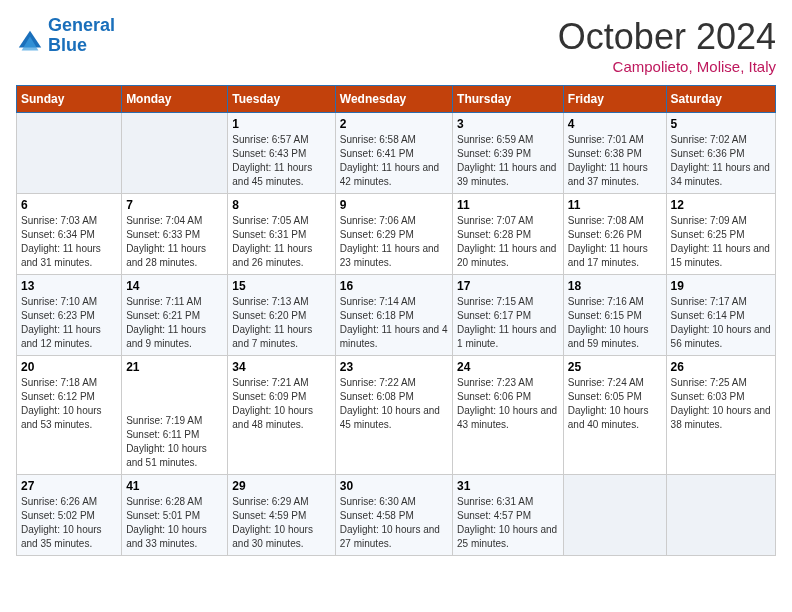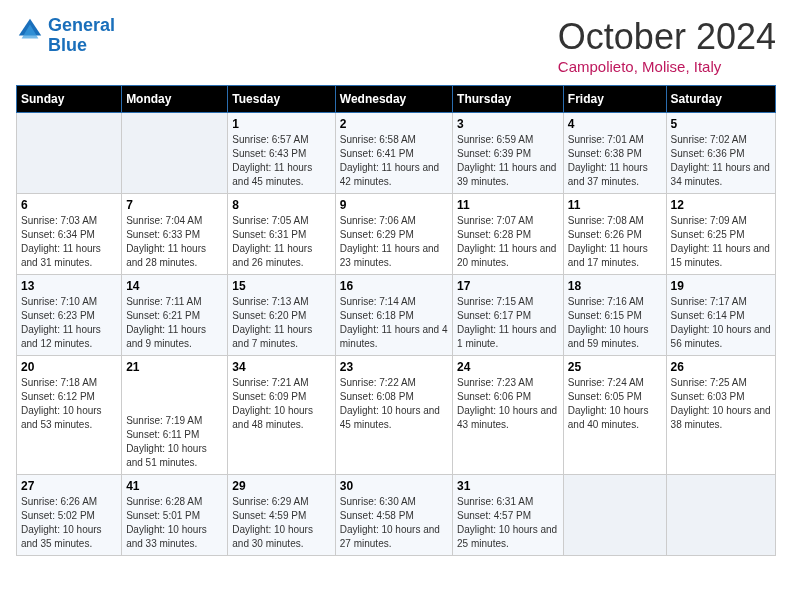--- a/index.html
+++ b/index.html
@@ -11,54 +11,55 @@
       padding: 16px;
     }
     .header {
       display: flex;
       justify-content: space-between;
       align-items: flex-start;
       margin-bottom: 10px;
     }
     .logo {
       display: flex;
-      align-items: flex-start;
+      align-items: flex-end;
       gap: 4px;
     }
     .logo-text {
       font-size: 18px;
       font-weight: bold;
       color: #333;
       line-height: 1.1;
     }
     .logo-text span {
       color: #1a6fbb;
     }
     .logo-icon {
       width: 28px;
       height: 28px;
     }
     .title-block {
+      text-align: right;
     }
     .month-title {
       font-size: 36px;
       font-weight: normal;
       color: #333;
     }
     .subtitle {
       font-size: 15px;
       color: #be185d;
     }
     table {
       width: 100%;
       border-collapse: collapse;
       font-size: 11px;
     }
     thead tr th {
-      background-color: #000000;
+      background-color: #c2410c;
       color: #fff;
       padding: 6px 4px;
       text-align: left;
       font-size: 12px;
       font-weight: bold;
       border: 1px solid #2a6daf;
     }
     tbody tr td {
       border: 1px solid #ccc;
       vertical-align: top;

